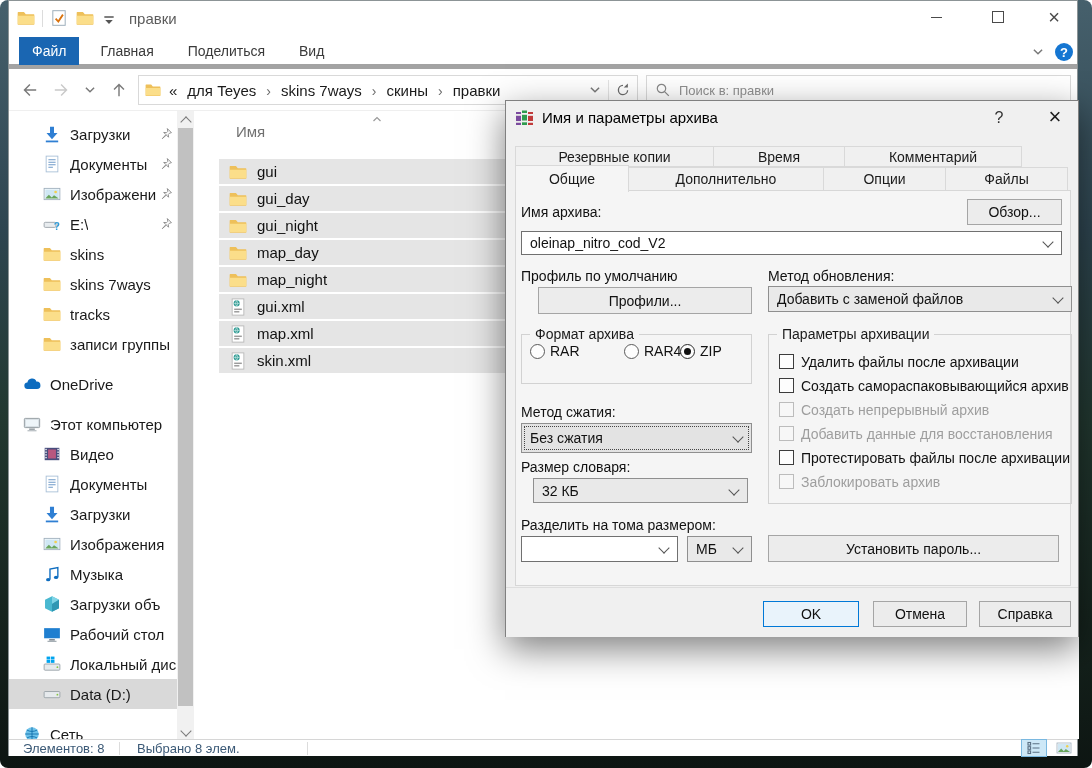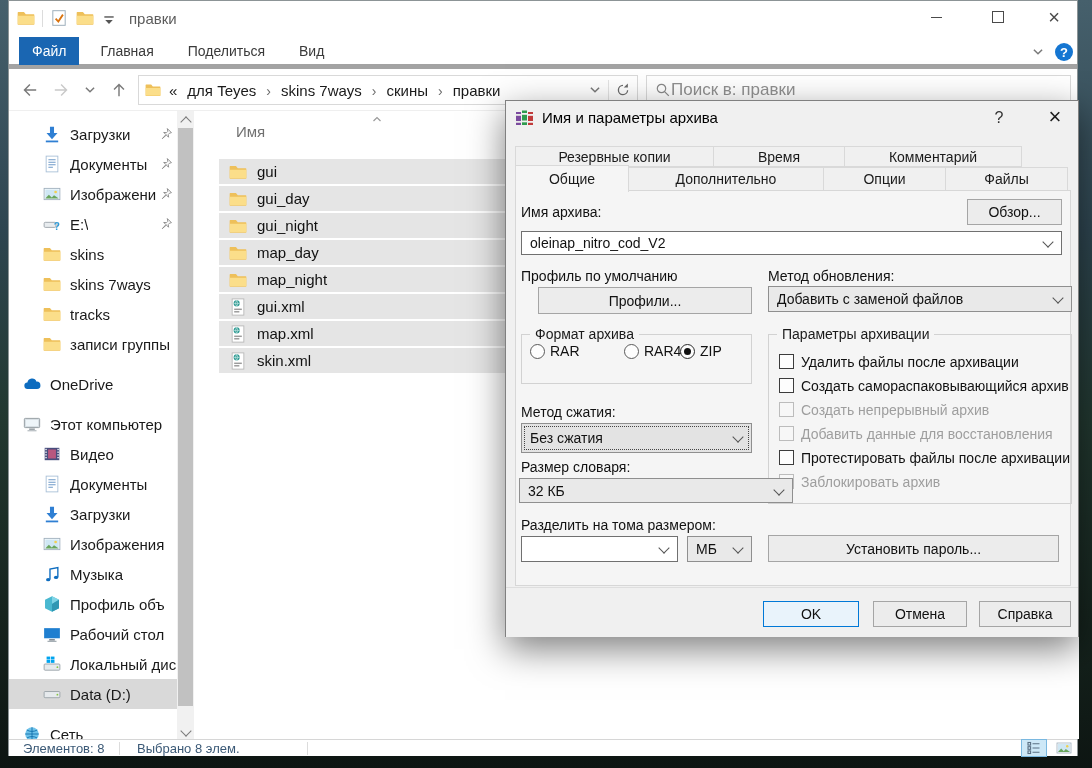--- a/index.html
+++ b/index.html
@@ -1,18 +1,18 @@
 <!DOCTYPE html>
 <html><head>
 <meta charset="utf-8">
 <style>
   html,body{margin:0;padding:0;}
   body{width:1092px;height:768px;font-family:"Liberation Sans",sans-serif;overflow:hidden;}
   .screen{position:relative;width:1092px;height:768px;overflow:hidden;
-    background:linear-gradient(180deg,#46606c 0%,#2e4550 30%,#223830 55%,#16241e 80%,#0d1512 100%);}
+    background:linear-gradient(180deg,#46606c 0%,#2e4550 30%,#223830 55%,#16241e 80%,#0d1512 100%);border-radius:8px;}
   
   .explorer{position:absolute;left:8px;top:0;width:1070px;height:756px;background:#fff;border:1px solid #8c9496;box-sizing:border-box;}
   .titlebar{position:absolute;left:0;top:0;width:100%;height:36px;background:#fff;}
   .qat{position:absolute;left:8px;top:8px;display:flex;align-items:center;}
   .qat-sep{width:1px;height:17px;background:#dcdcdc;margin:0 7px;}
   .icon{display:inline-block;width:18px;height:18px;}
   .icon svg{width:100%;height:100%;display:block;}
   .s16{width:16px;height:16px;}
   .s14{width:14px;height:14px;}
   .win-title{position:absolute;left:120px;top:9px;font-size:15px;color:#5c5c5c;}
@@ -32,21 +32,21 @@
   .addressbar{position:absolute;left:0;top:68px;width:100%;height:42px;background:#fff;border-bottom:1px solid #efefef;box-sizing:border-box;}
   .navbtn{position:absolute;top:9px;width:24px;height:24px;display:flex;align-items:center;justify-content:center;}
   .breadcrumb-box{position:absolute;left:129px;top:6px;width:500px;height:30px;border:1px solid #d9d9d9;background:#fff;box-sizing:border-box;display:flex;align-items:center;}
   .crumbs{display:flex;align-items:center;white-space:nowrap;overflow:hidden;}
   .crumb{font-size:15px;color:#1a1a1a;cursor:default;}
   .crumb + .crumb::before{content:"›";color:#6b6b6b;margin:0 10px;font-size:14px;}
   .crumb-prefix{font-size:15px;color:#1a1a1a;margin:0 10px 0 8px;}
   .bc-right{position:absolute;right:0;top:0;height:28px;display:flex;align-items:center;}
   .bc-sep{width:1px;height:20px;background:#e3e3e3;margin:0 6px;}
   .searchbox{position:absolute;left:637px;top:6px;width:425px;height:30px;border:1px solid #d9d9d9;background:#fff;box-sizing:border-box;display:flex;align-items:center;}
-  .search-ph{font-size:17px;color:#909090;margin-left:0;}
+  .search-ph{font-size:13px;color:#909090;margin-left:8px;}
   
   .sidebar{position:absolute;left:0;top:110px;width:168px;height:630px;background:#fff;padding-top:8px;box-sizing:border-box;overflow:hidden;}
   .side-item{position:relative;height:30px;display:flex;align-items:center;padding-left:14px;cursor:default;}
   .side-item.indent{padding-left:34px;}
   .side-item.gap{margin-top:10px;}
   .side-item.selected{background:#d9d9d9;}
   .side-item .label{font-size:15px;color:#1a1a1a;margin-left:9px;white-space:nowrap;overflow:hidden;}
   .side-item .pin{display:none;position:absolute;right:4px;top:8px;width:14px;height:14px;}
   .side-item.pinned .pin{display:block;}
   .side-scroll{position:absolute;left:168px;top:110px;width:17px;height:630px;background:#f1f1f1;}
@@ -458,21 +458,21 @@
         </div>
 
         <div class="side-item indent">
           <span class="icon">
             <svg viewBox="0 0 16 16">
               <path d="M8 1.2l6.2 3.1v7.4L8 14.8 1.8 11.7V4.3z" fill="#49b8d0"></path>
               <path d="M8 1.2v6.9l6.2-3.8z" fill="#7fd4e6"></path>
               <path d="M8 8.1v6.7l6.2-3.1V4.3z" fill="#2f97b3"></path>
             </svg>
           </span>
-          <span class="label">Профиль объ</span>
+          <span class="label">Загрузки объ</span>
 
         </div>
 
         <div class="side-item indent">
           <span class="icon">
             <svg viewBox="0 0 16 16">
               <rect x="1" y="2.8" width="14" height="9" fill="#1f7fd0"></rect>
               <rect x="5.5" y="12.6" width="5" height="1.2" fill="#6b7780"></rect>
               <rect x="4" y="14" width="8" height="1" fill="#9aa4ab"></rect>
             </svg>
@@ -787,21 +787,21 @@
           </div>
       </div>
 
       <span class="dlg-label" style="left:5px;top:213px;">Метод сжатия:</span>
       <div class="dd focused" style="left:5px;top:232px;width:231px;height:30px;">
         <span class="val">Без сжатия</span>
         <span class="chev"></span>
       </div>
 
       <span class="dlg-label" style="left:5px;top:268px;">Размер словаря:</span>
-      <div class="dd" style="left:3px;top:287px;width:274px;height:25px;">
+      <div class="dd" style="left:17px;top:287px;width:215px;height:25px;">
         <span class="val">32 КБ</span>
         <span class="chev"></span>
       </div>
 
       <span class="dlg-label" style="left:5px;top:326px;">Разделить на тома размером:</span>
       <div class="dd white" style="left:5px;top:345px;width:157px;height:26px;">
         <span class="val"></span>
         <span class="chev"></span>
       </div>
       <div class="dd" style="left:171px;top:345px;width:65px;height:26px;">

